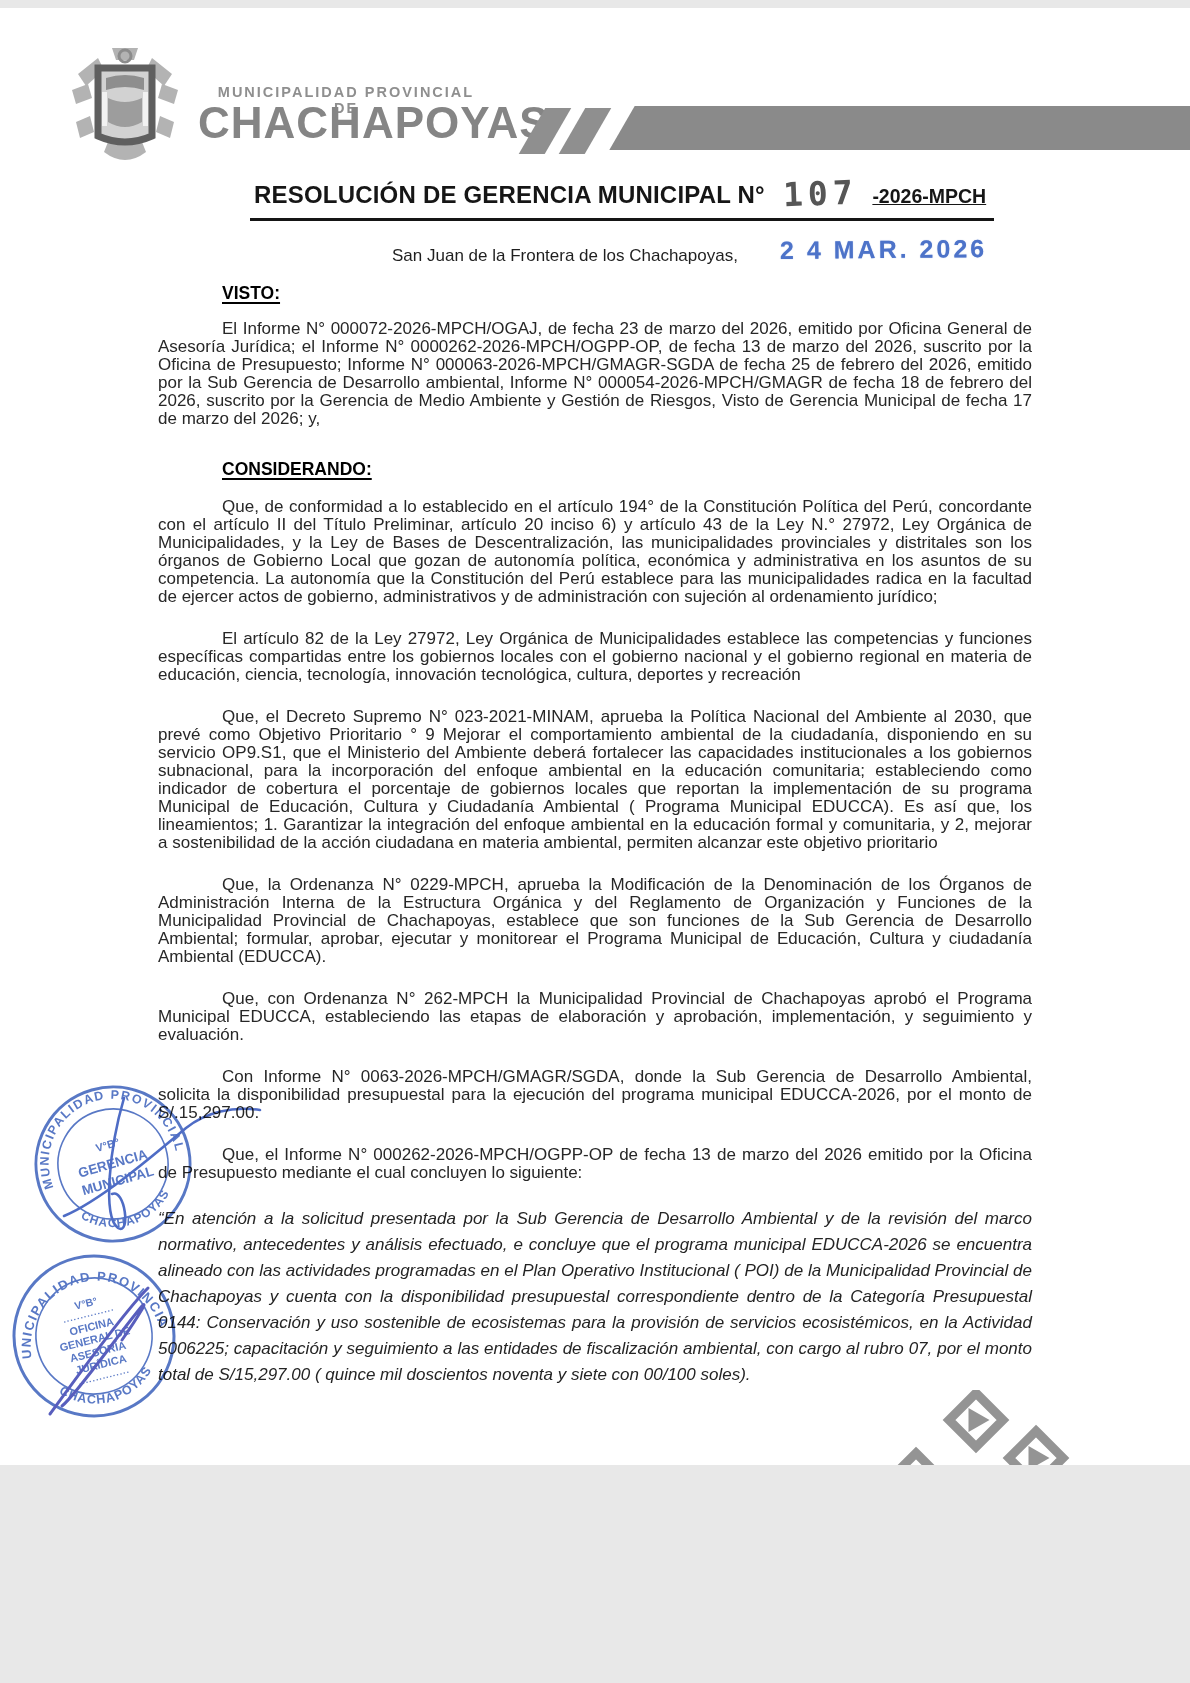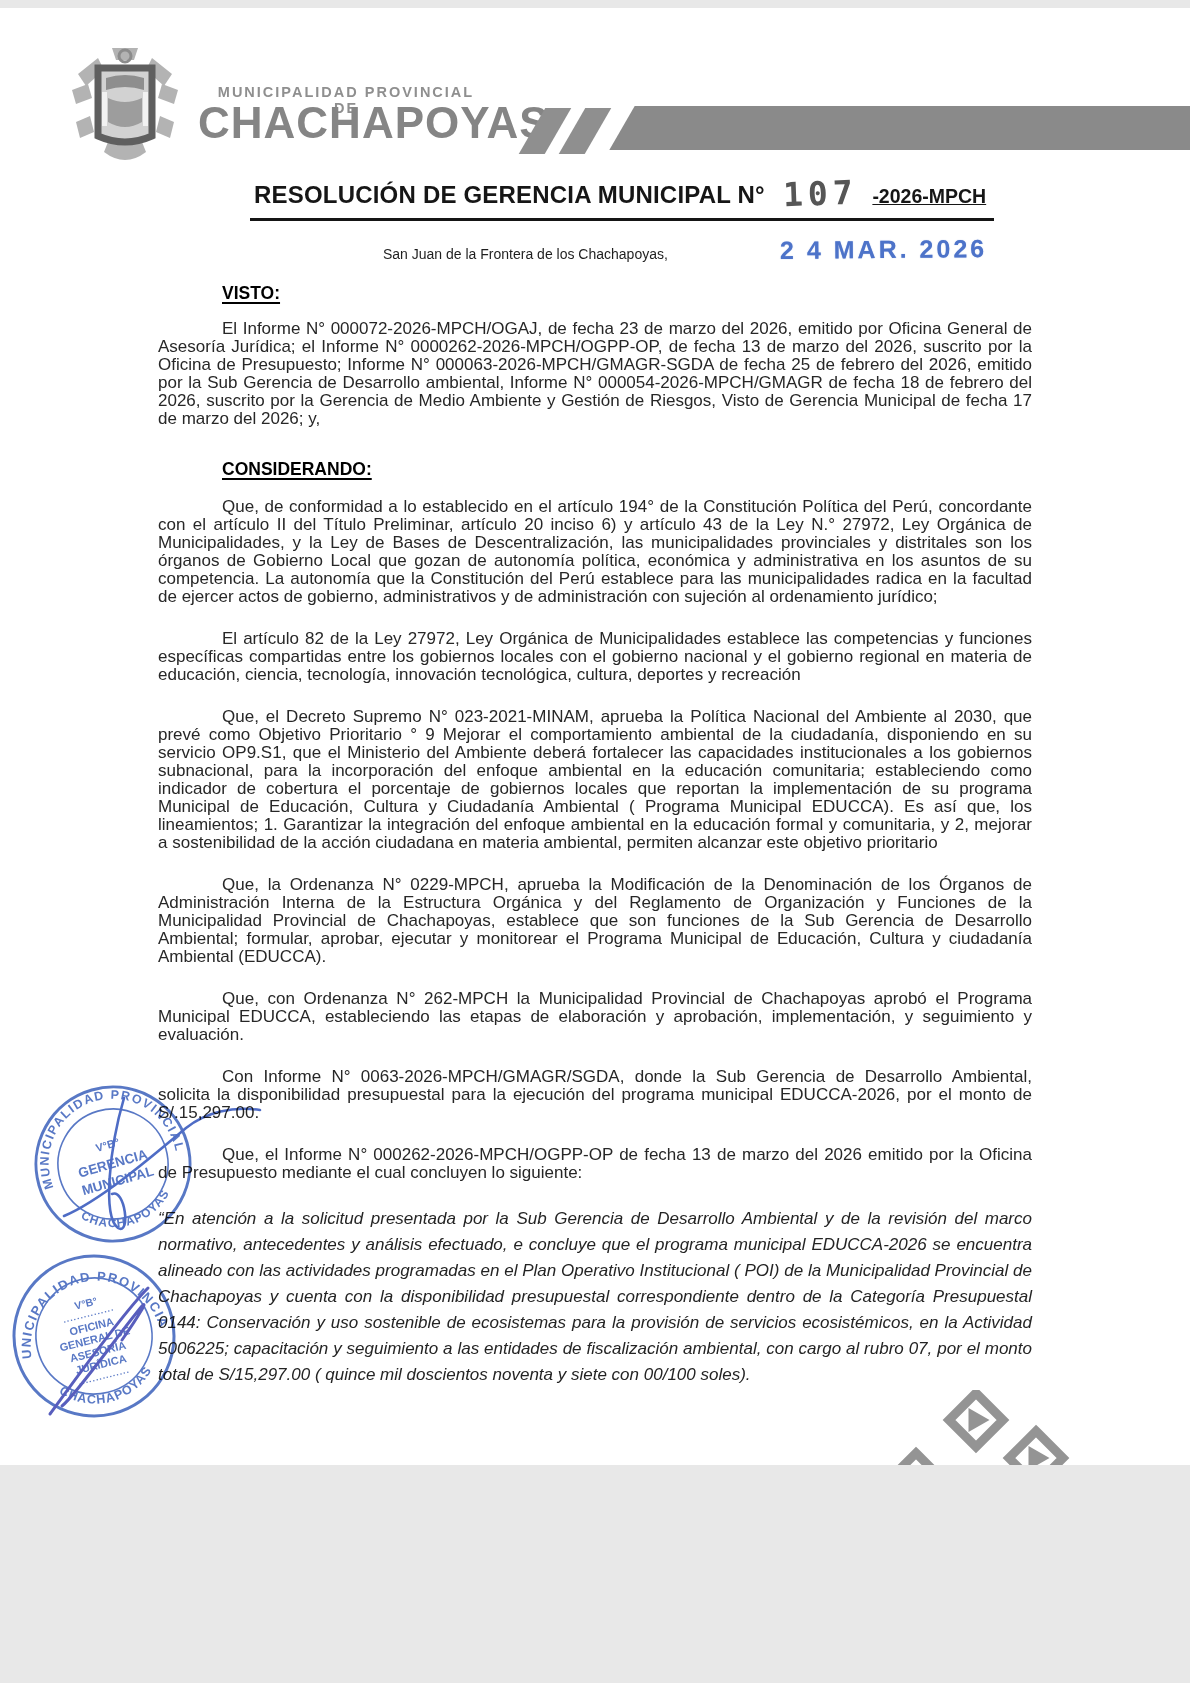--- a/index.html
+++ b/index.html
@@ -27,21 +27,21 @@
     position:absolute;left:250px;top:164px;white-space:nowrap;
     border-bottom:3px solid #151515;padding:0 8px 7px 4px;
   }
   .title-main{font-size:24px;font-weight:bold;color:#161616;letter-spacing:.2px;}
   .title-number{
     display:inline-block;font-family:"DejaVu Sans Mono", monospace;
     font-size:33px;font-weight:bold;color:#565656;letter-spacing:5px;
     transform:rotate(-2deg) translateY(2px);margin:0 10px 0 14px;
   }
   .title-suffix{font-size:19.5px;font-weight:bold;color:#161616;text-decoration:underline;}
-  .dateline{position:absolute;left:383px;top:238px;font-size:14px;color:#1f1f1f;}
+  .dateline{position:absolute;left:392px;top:238px;font-size:17px;color:#1f1f1f;}
   .date-stamp{
     position:absolute;left:780px;top:227px;font-size:25px;font-weight:bold;
     color:#4d73c9;letter-spacing:3px;white-space:nowrap;
     text-shadow:0 0 1px rgba(77,115,201,.55);transform:rotate(-.5deg);
   }
   
   .content{position:absolute;left:158px;top:272px;width:874px;}
   .sec-label{
     font-size:17.5px;font-weight:bold;color:#000000;
     text-decoration:underline;text-underline-offset:3px;text-decoration-thickness:2px;

